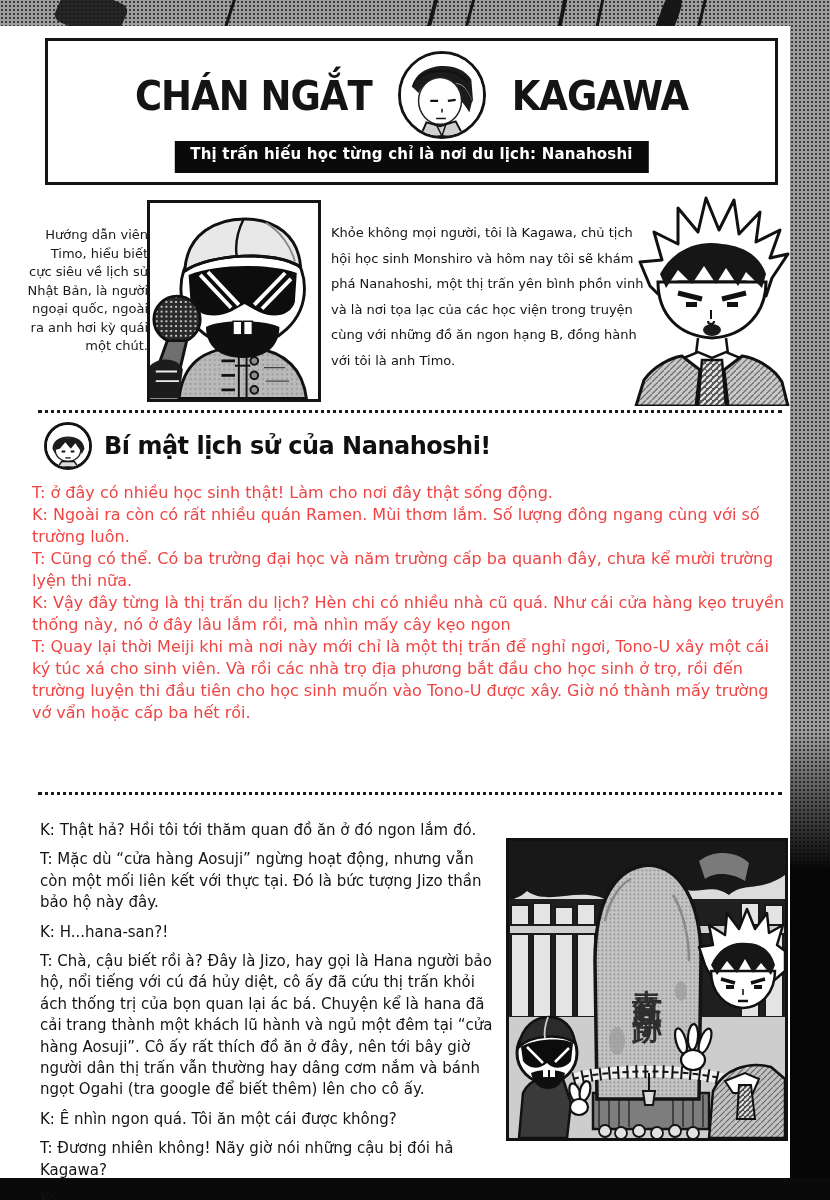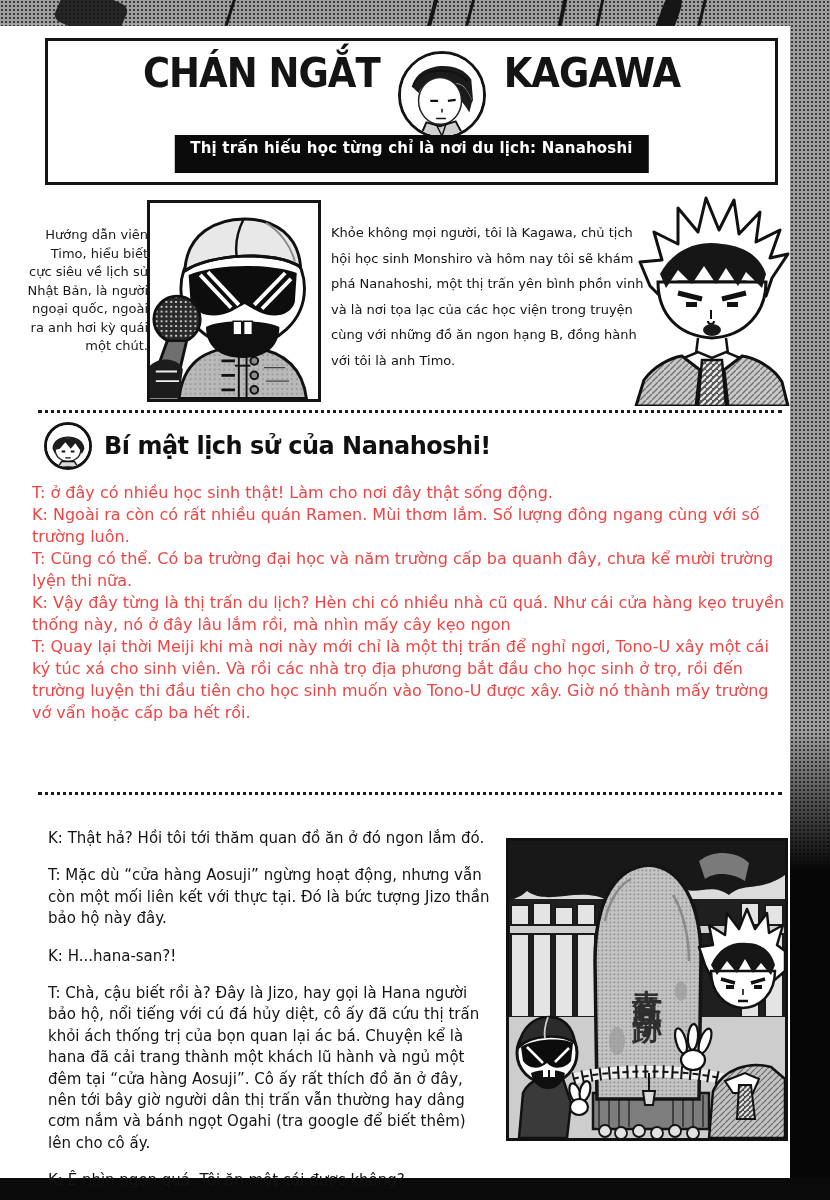--- a/index.html
+++ b/index.html
@@ -13,45 +13,45 @@
   #right-edge{position:absolute;left:790px;top:0;width:40px;height:1200px;overflow:hidden}
   #right-edge .fade{position:absolute;left:0;top:730px;width:40px;height:470px;background:linear-gradient(to bottom,rgba(10,10,10,0),#060606 140px,#060606)}
   #bottom-edge{position:absolute;left:0;top:1178px;width:830px;height:22px;background:#0a0a0a}
   .streak{position:absolute;background:#161616}
 
   
   #sheet{position:absolute;left:0;top:26px;width:790px;height:1152px;background:#fff;color:#161616}
 
   
   #header-box{position:absolute;left:45px;top:12px;width:733px;height:147px;border:3px solid #141414;background:#fff}
-  #title-row{position:absolute;left:0;top:10px;width:100%;display:flex;justify-content:center;align-items:flex-start;gap:18px}
+  #title-row{position:absolute;left:0;top:10px;width:100%;display:flex;justify-content:center;align-items:center;gap:26px}
   .big-title{font-family:"DejaVu Sans",sans-serif;font-weight:900;font-size:37px;letter-spacing:-1px;transform:scaleY(1.12);color:#141414;white-space:nowrap}
   #header-portrait{width:88px;height:88px;border:3px solid #141414;border-radius:50%;overflow:hidden;background:#fff;flex:0 0 auto}
-  #header-banner{position:absolute;left:50%;bottom:9px;transform:translateX(-50%);background:#0a0a0a;color:#fff;font-weight:bold;font-size:15px;padding:4px 16px 16px;white-space:nowrap;letter-spacing:.2px}
+  #header-banner{position:absolute;left:50%;bottom:9px;transform:translateX(-50%);background:#0a0a0a;color:#fff;font-weight:bold;font-size:15px;padding:4px 16px 10px;white-space:nowrap;letter-spacing:.2px}
 
   
   #timo-caption{position:absolute;left:26px;top:200px;width:122px;text-align:right;font-size:13px;line-height:18.5px;color:#1a1a1a}
   #timo-panel{position:absolute;left:147px;top:174px;width:174px;height:202px;border:3px solid #141414;background:#fff;overflow:hidden}
   #kagawa-speech{position:absolute;left:331px;top:194px;width:318px;font-size:13px;line-height:25.6px;color:#141414}
   #kagawa-portrait{position:absolute;left:634px;top:164px;width:156px;height:216px}
 
   .dotted-divider{position:absolute;left:38px;width:744px;height:0;border-top:3px dotted #1c1c1c}
   #divider-1{top:384px}
   #divider-2{top:766px}
 
   
   #history-header{position:absolute;left:44px;top:394px;display:flex;align-items:center;height:52px}
   #section-badge{width:48px;height:48px;border:3px solid #141414;border-radius:50%;overflow:hidden;background:#fff;flex:0 0 auto}
   #section-title{font-size:24px;font-weight:900;letter-spacing:-.5px;transform:scaleY(1.06);margin-left:12px;white-space:nowrap;color:#101010}
   #history-dialogue{position:absolute;left:32px;top:456px;width:753px;font-size:16px;line-height:22px;color:#ef4444}
   #history-dialogue p{margin:0}
 
   
   #visit-dialogue{position:absolute;left:32px;top:786px;width:477px;font-size:15px;line-height:21.4px;color:#141414}
-  #visit-dialogue p{margin:16px}
+  #visit-dialogue p{margin:8px}
   #photo-panel{position:absolute;left:506px;top:812px;width:282px;height:303px;border:3px solid #111;background:#d9d9d9;overflow:hidden}
   #monument-inscription{position:absolute;left:118px;top:40px;width:40px;height:200px;writing-mode:vertical-rl;text-orientation:upright;font-size:30px;line-height:40px;letter-spacing:8px;color:#2e2e2e;font-weight:bold;text-align:center}
 </style>
 </head>
 <body>
 
 <div id="page">
 
   <div id="top-edge" class="halftone">
     <div class="streak" style="left:58px;top:-8px;width:66px;height:42px;transform:rotate(24deg);border-radius:8px;opacity:.88"></div>

